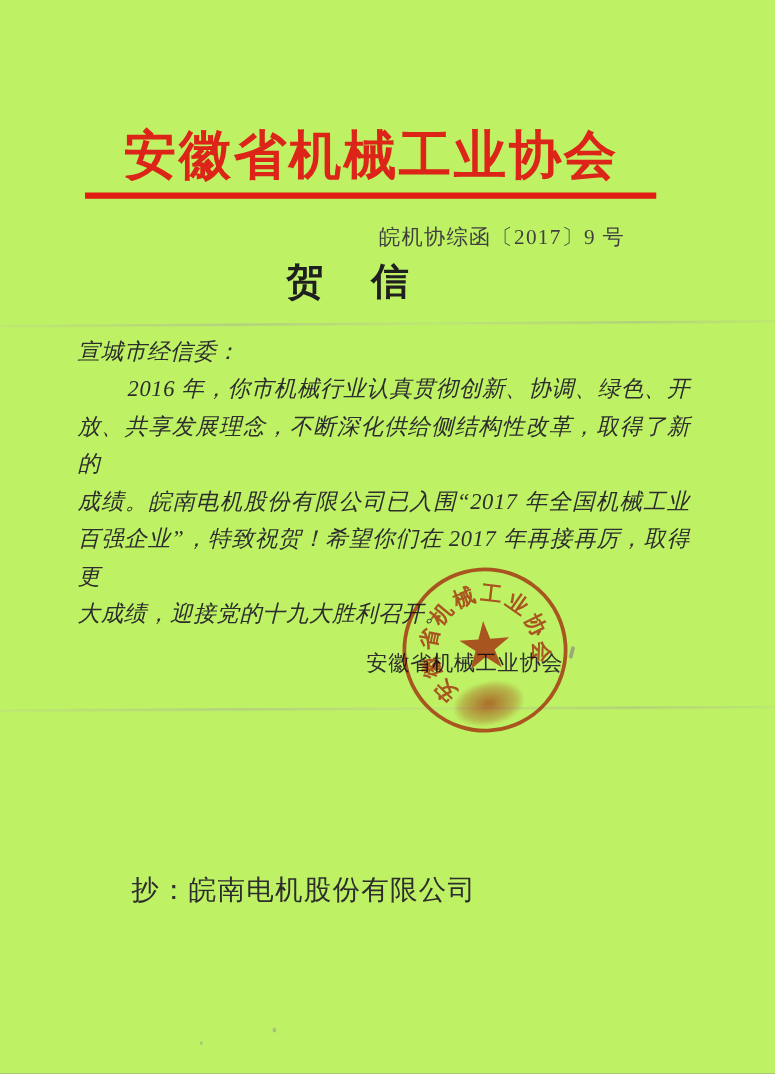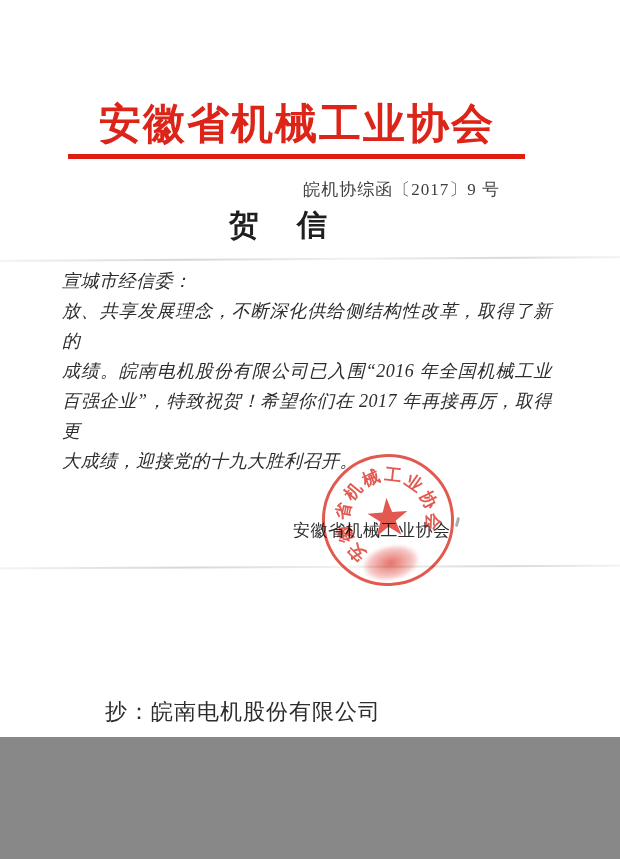--- a/index.html
+++ b/index.html
@@ -1,20 +1,20 @@
 <!DOCTYPE html>
 <html><head>
 <meta charset="utf-8">
 <style>
   html,body{margin:0;padding:0;background:#888;}
   .page{
     position:relative;
-    width:620px;height:737px;
+    width:620px;height:859px;
     margin:0 auto;
-    background:#ffffff;
+    background:#bef264;
     font-family:"Liberation Serif","DejaVu Serif",serif;
     overflow:hidden;
     color:#2e2e2e;
   }
   
   .crease{
     position:absolute;left:-5px;width:640px;height:2px;
     background:linear-gradient(to right,
       rgba(185,185,178,.15), rgba(165,165,158,.45) 30%,
       rgba(185,185,178,.2) 55%, rgba(160,160,152,.4) 80%,
@@ -136,22 +136,23 @@
 
   <div class="doc-no">皖机协综函〔2017〕9 号</div>
 
   <div class="letter-title">
     <span>贺</span>
     <span>信</span>
   </div>
 
   <div class="body-text">
     <div class="body-line">宣城市经信委：</div>
+    <div class="body-line jst indent">2016 年，你市机械行业认真贯彻创新、协调、绿色、开</div>
     <div class="body-line jst">放、共享发展理念，不断深化供给侧结构性改革，取得了新的</div>
-    <div class="body-line jst">成绩。皖南电机股份有限公司已入围“2016 年全国机械工业</div>
+    <div class="body-line jst">成绩。皖南电机股份有限公司已入围“2017 年全国机械工业</div>
     <div class="body-line jst">百强企业”，特致祝贺！希望你们在 2017 年再接再厉，取得更</div>
     <div class="body-line">大成绩，迎接党的十九大胜利召开。</div>
   </div>
 
   <div class="signature">安徽省机械工业协会</div>
 
   <div class="seal">
     <div class="seal-ring"></div>
     <div class="seal-star">★</div>
     <div>

